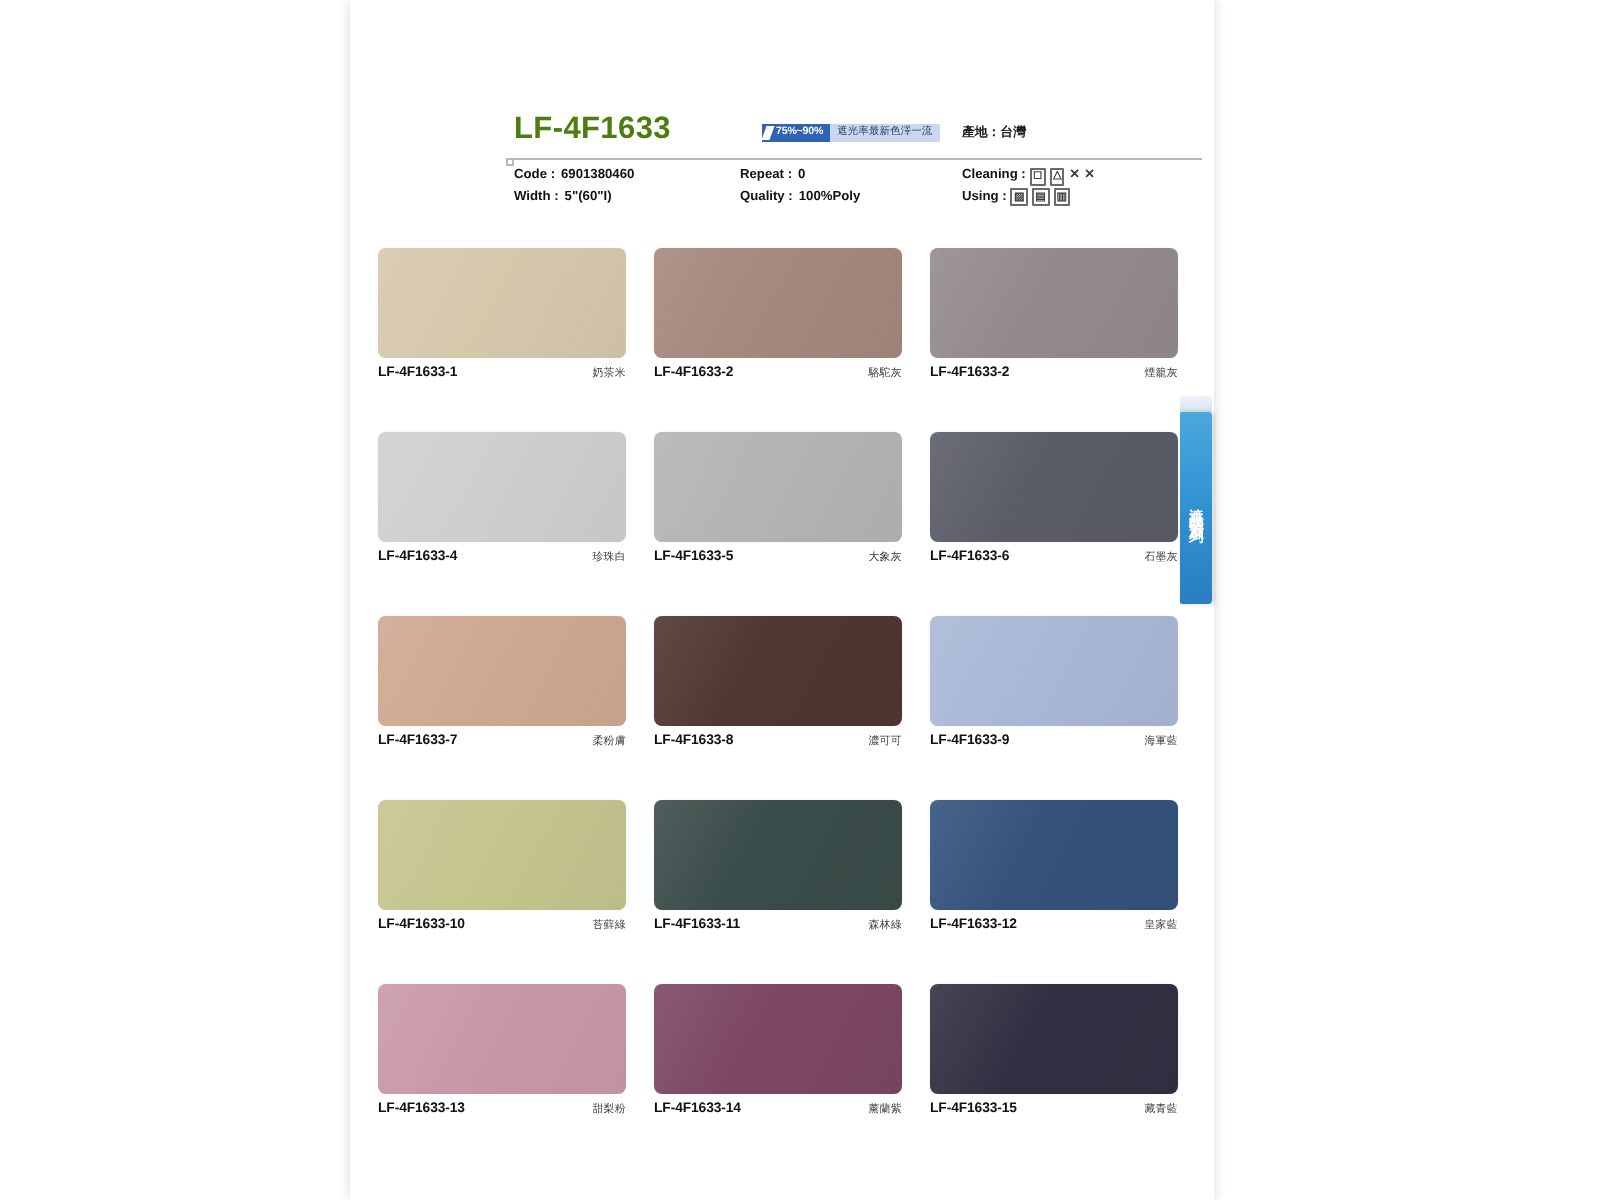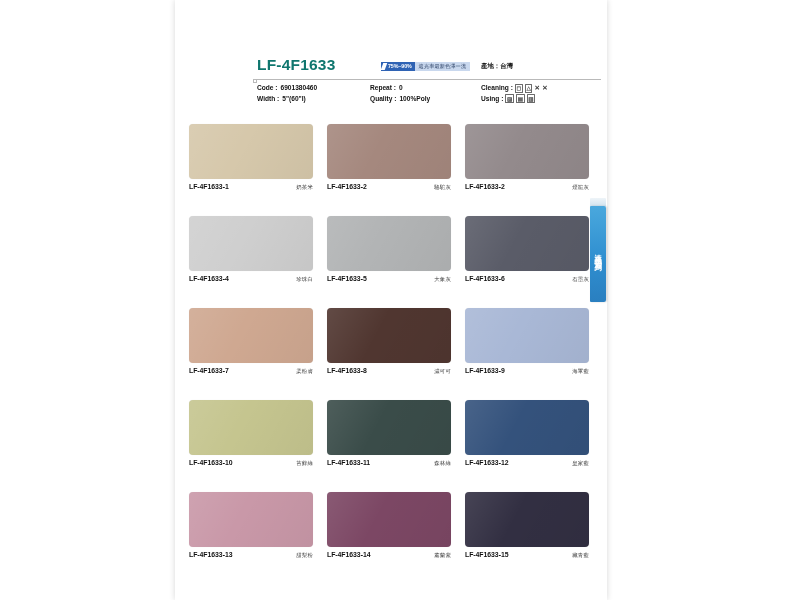--- a/index.html
+++ b/index.html
@@ -50,21 +50,21 @@
     position: relative;
     height: 24px;
   }
   #product-code {
     position: absolute;
     left: 82px;
     top: 0px;
     font-size: 15.5px;
     font-weight: bold;
     letter-spacing: 0.2px;
-    color: #0f766e;
+    color: #4d7c0f;
     white-space: nowrap;
   }
   #feature-badge {
     position: absolute;
     left: 206px;
     top: 6px;
     height: 9px;
     display: flex;
     align-items: stretch;
     white-space: nowrap;

